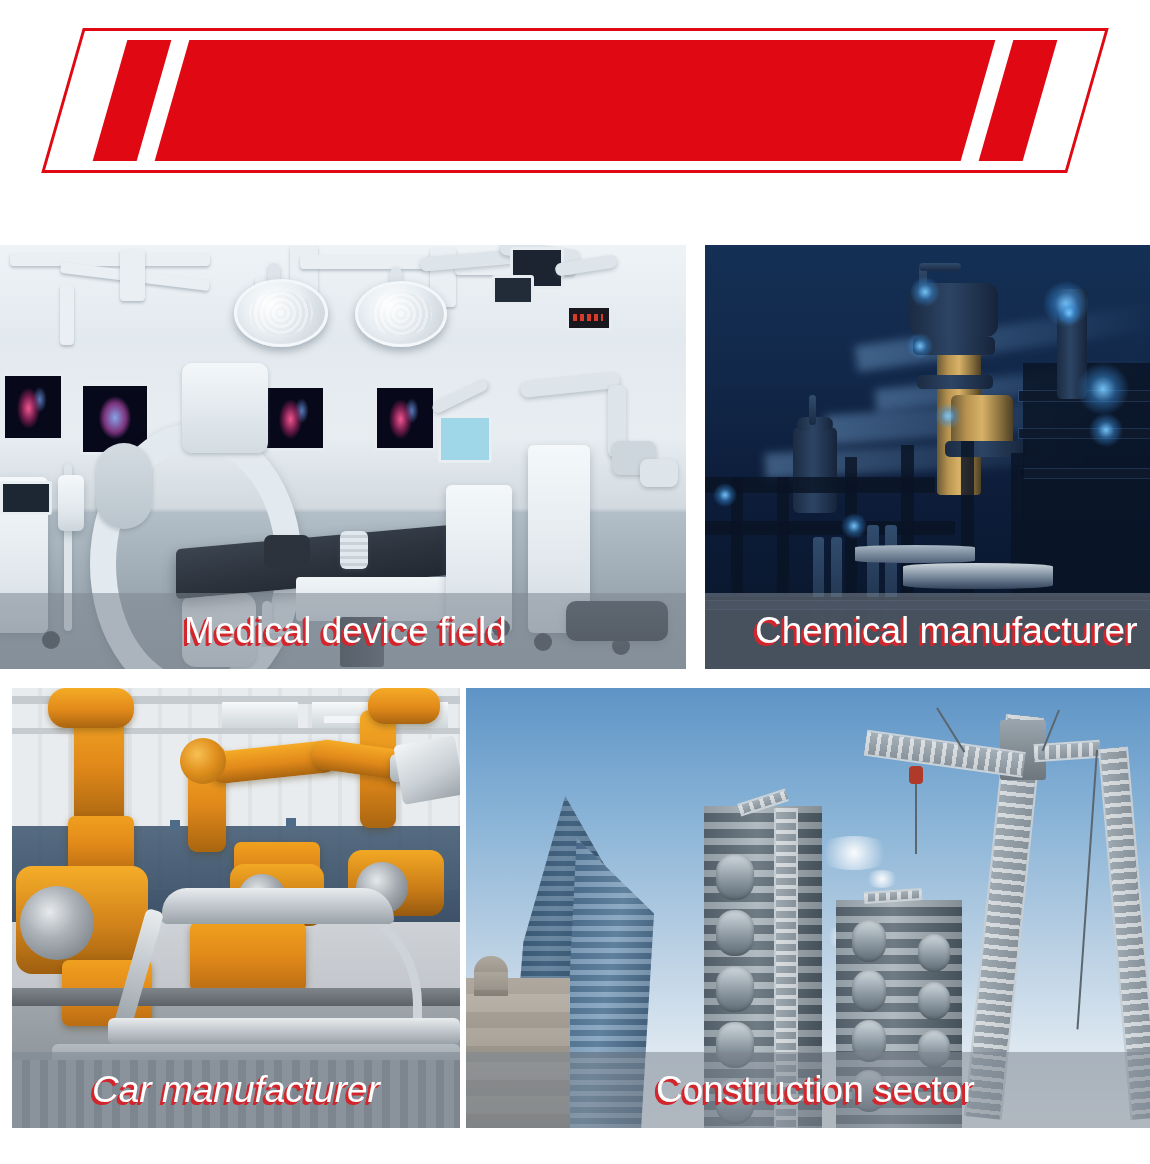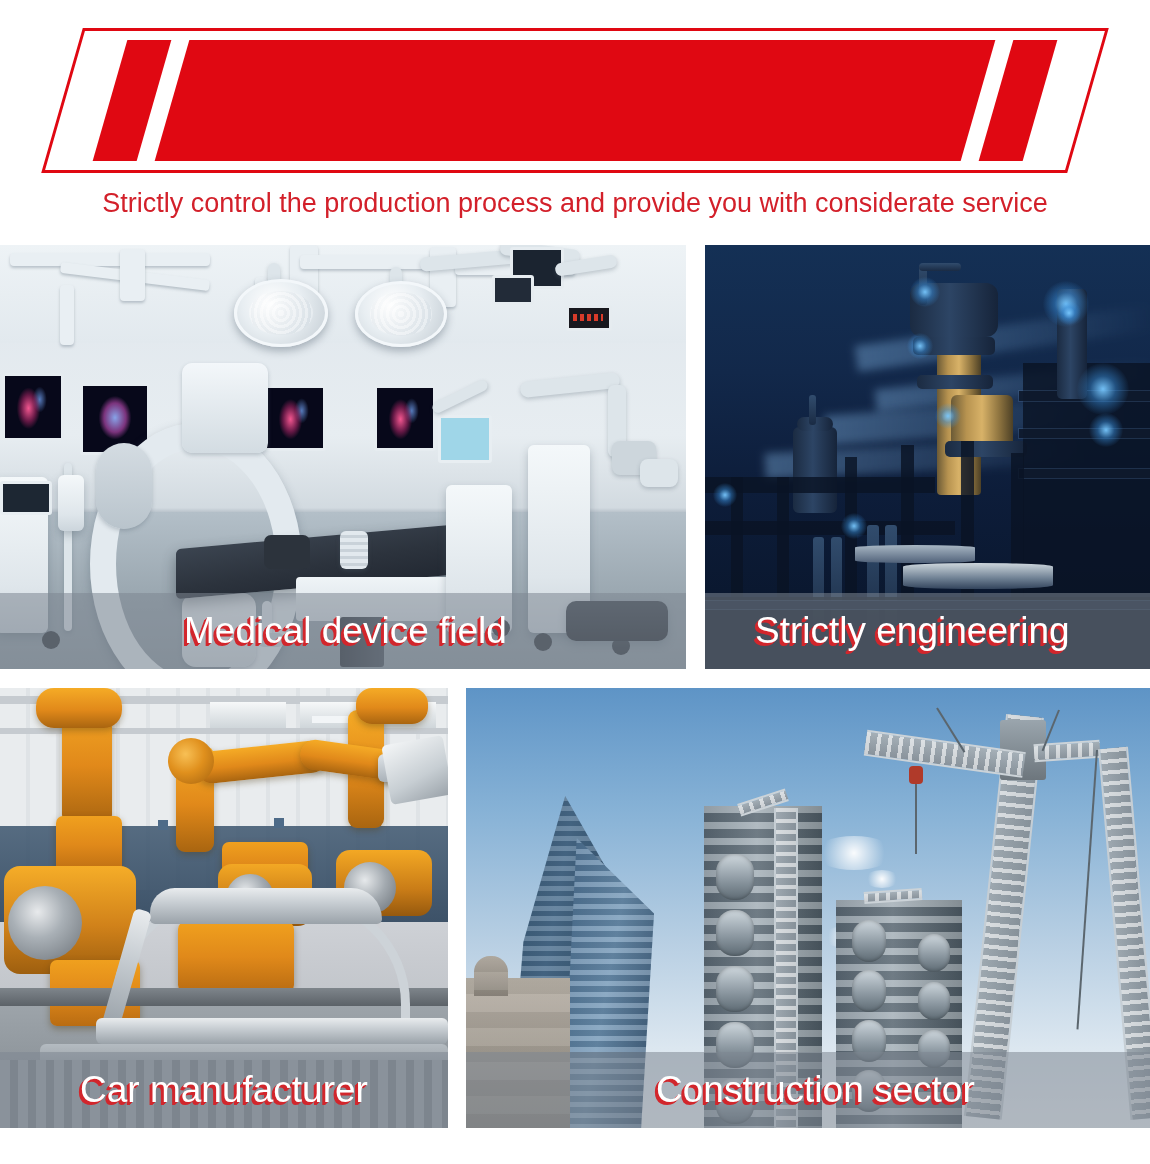--- a/index.html
+++ b/index.html
@@ -134,21 +134,21 @@
     text-shadow:
       -3px 3px 0 #d2262c,
       -2px 2px 0 #d2262c,
       -1px 1px 0 #d2262c;
     padding-left: 12px;
   }
 
   
   #card-medical     { left: 0px;   top: 245px;  width: 686px;  height: 424px; }
   #card-chemical    { left: 705px; top: 245px;  width: 445px;  height: 424px; }
-  #card-car         { left: 0px;   top: 688px;  width: 448px;  height: 440px; }
+  #card-car         { left: 12px;   top: 688px;  width: 448px;  height: 440px; font-style: italic; }
   #card-construction{ left: 466px; top: 688px;  width: 684px;  height: 440px; }
 
   #card-medical     .cap-text { margin-left: 172px; }
   #card-chemical    .cap-text { margin-left: 38px; }
   #card-car         .cap-text { margin-left: 68px; }
   #card-construction.card .cap-text { margin-left: 178px; }
 
   
   .or-room {
     background:
@@ -361,21 +361,20 @@
 
 <div id="header">
 
   <div id="banner-wrap">
     <div class="banner-outline"></div>
     <div class="banner-chip-left"></div>
     <div class="banner-body"></div>
     <div class="banner-chip-right"></div>
   </div>
 
-  <div id="subtitle">Strictly control the production process and provide you with considerate service</div>
 </div>
 
 <div class="card" id="card-medical">
   <div class="scene or-room">
     <div class="or-ceiling"></div>
     <div class="or-floor"></div>
 
     <div class="or-rail" style="left:10px;top:8px;width:200px;height:13px;"></div>
     <div class="or-rail" style="left:60px;top:26px;width:150px;height:11px;transform:rotate(7deg);"></div>
     <div class="or-rail" style="left:120px;top:4px;width:25px;height:52px;"></div>
@@ -506,21 +505,21 @@
     <div class="ref-glow" style="left:384px;top:168px;width:34px;height:34px;"></div>
     <div class="ref-glow" style="left:205px;top:32px;width:30px;height:30px;"></div>
     <div class="ref-glow" style="left:202px;top:88px;width:26px;height:26px;"></div>
     <div class="ref-glow" style="left:230px;top:158px;width:26px;height:26px;"></div>
     <div class="ref-glow" style="left:136px;top:268px;width:26px;height:26px;"></div>
     <div class="ref-glow" style="left:352px;top:56px;width:24px;height:24px;"></div>
     <div class="ref-glow" style="left:8px;top:238px;width:24px;height:24px;"></div>
   </div>
 
   <div class="cap-bar">
-    <span class="cap-text">Strictly engineering</span>
+    <span class="cap-text">Chemical manufacturer</span>
   </div>
 </div>
 
 <div class="card" id="card-car">
   <div class="scene factory">
     <div class="fa-wall"></div>
     <div class="fa-gray-floor"></div>
 
     <div class="fa-beam" style="left:0px;top:8px;width:448px;height:8px;"></div>
     <div class="fa-beam" style="left:0px;top:40px;width:448px;height:6px;"></div>

